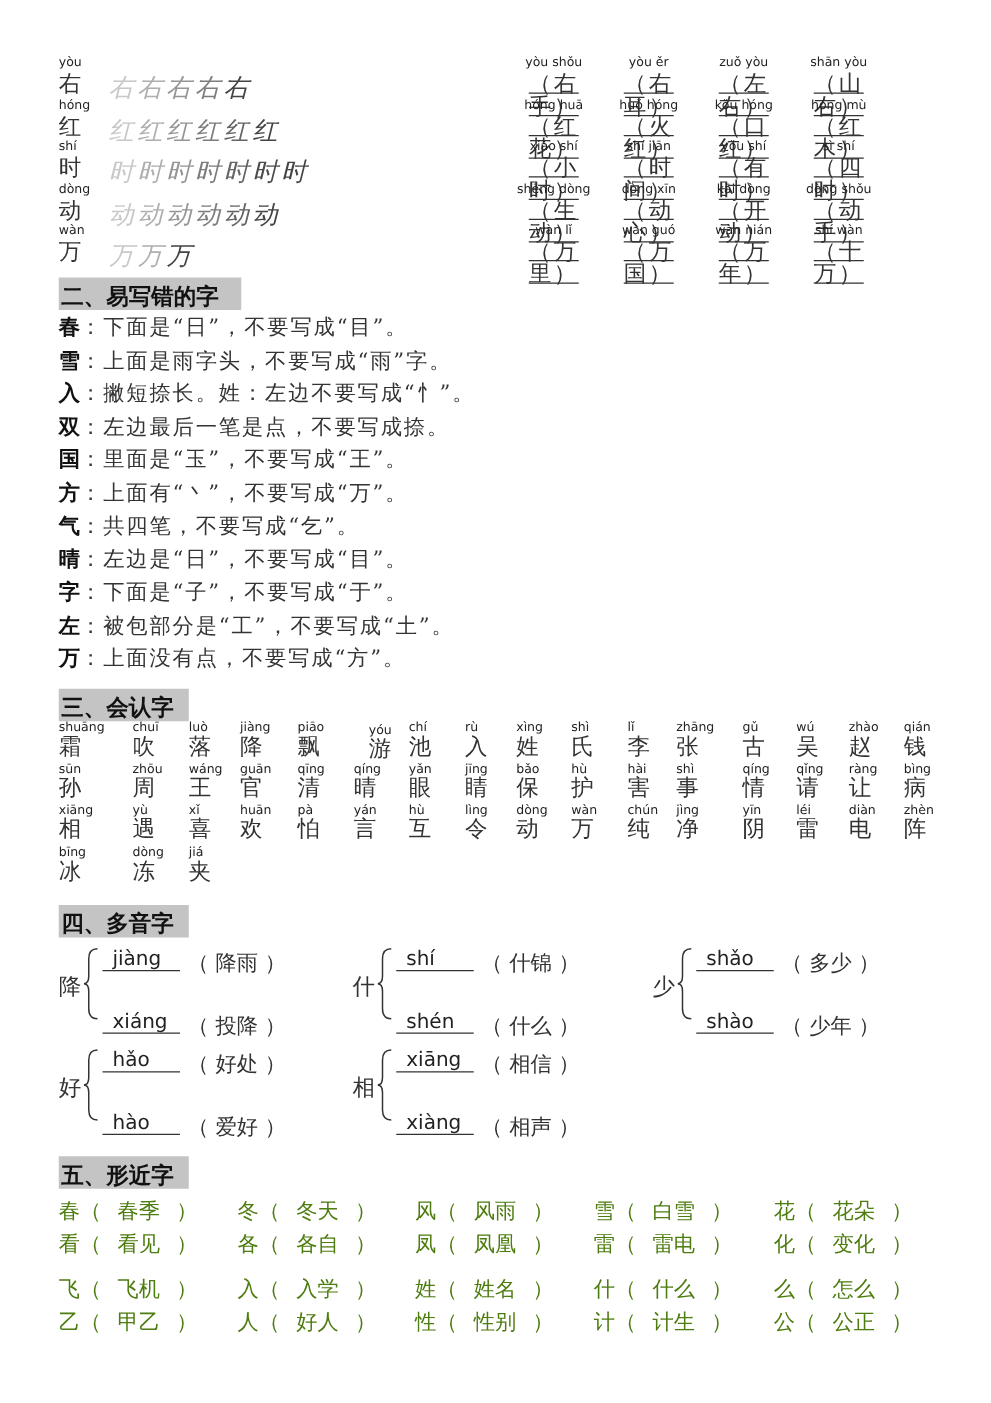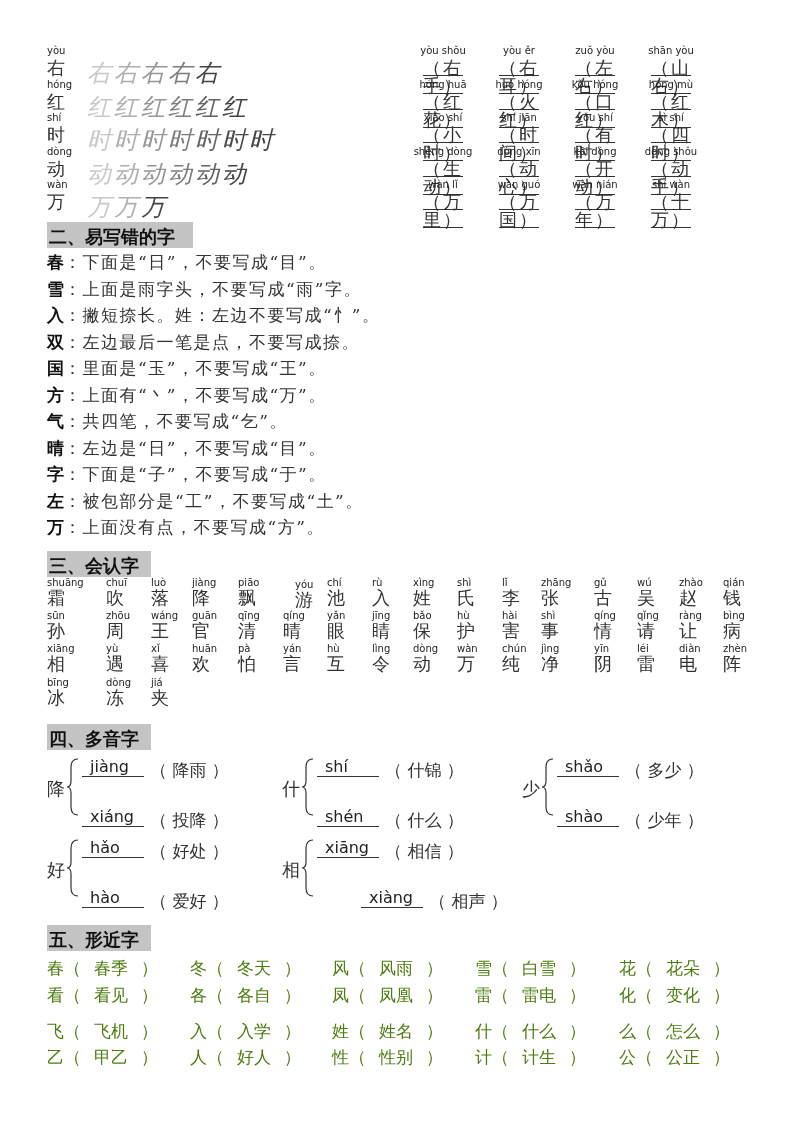--- a/index.html
+++ b/index.html
@@ -5,21 +5,21 @@
   * { margin: 0; padding: 0; box-sizing: border-box; }
   html, body { width: 793px; height: 1122px; background: #ffffff; overflow: hidden; }
   body { position: relative; font-family: "DejaVu Serif", "Liberation Serif", serif; color: #333; }
   .py { font-family: "DejaVu Sans", "Liberation Sans", sans-serif; font-size: 10px; color: #222; line-height: 1; white-space: nowrap; }
   .hz { font-size: 18px; line-height: 1; color: #333; }
 
   
   .stroke-row { position: absolute; left: 47px; height: 33px; width: 360px; }
   .stroke-row .py { position: absolute; left: 0; top: 0; }
   .stroke-row .hz { position: absolute; left: 0; top: 13px; }
-  .stroke-row .strokes { position: absolute; left: 40px; top: 11px; font-size: 24px; font-style: italic; letter-spacing: 1px; color: #555; font-family: "DejaVu Sans", sans-serif; }
+  .stroke-row .strokes { position: absolute; left: 40px; top: 11px; font-size: 20px; font-style: italic; letter-spacing: 1px; color: #555; font-family: "DejaVu Sans", sans-serif; }
   .strokes span { display: inline-block; margin-right: 2px; }
 
   
   .word-row { position: absolute; left: 405px; height: 33px; width: 330px; }
   .word { position: absolute; top: 0; width: 76px; height: 33px; }
   .word .py { position: absolute; left: 0; width: 76px; text-align: center; top: 0; }
   .word .hz { position: absolute; left: 0; top: 13px; width: 76px; text-align: center; font-size: 18px; letter-spacing: 2px; text-decoration: underline; }
 
   
   .sec-header { position: absolute; left: 47px; height: 26px; background: #c4c4c4; padding: 3px 2px 0 2px; font-family: "DejaVu Sans", sans-serif; font-weight: bold; font-size: 18px; color: #111; white-space: nowrap; }
@@ -442,21 +442,21 @@
     </div>
     <div class="poly" style="left: 282px; top: 838px; width: 230px;">
       <span class="head">相</span>
       <span class="brace"><svg width="12" height="60" viewBox="0 0 12 60">
           <path d="M11 2 Q4 2 4 10 L4 24 Q4 30 0 30 Q4 30 4 36 L4 50 Q4 58 11 58" fill="none" stroke="#333" stroke-width="1.2"></path>
         </svg></span>
       <div class="reading" style="top: 2px;">
         <span class="pinyin">xiāng</span>
         <span class="ex">（ 相信 ）</span>
       </div>
-      <div class="reading" style="top: 52px; margin-left: 44px;">
+      <div class="reading" style="top: 52px;">
         <span class="pinyin">xiàng</span>
         <span class="ex">（ 相声 ）</span>
       </div>
     </div>
     <div class="sim-row" style="top: 957px;">
       <div class="sim" style="left: 0px;"><span>春</span><span>（</span><span class="w">春季</span><span>）</span></div>
       <div class="sim" style="left: 143px;"><span>冬</span><span>（</span><span class="w">冬天</span><span>）</span></div>
       <div class="sim" style="left: 285px;"><span>风</span><span>（</span><span class="w">风雨</span><span>）</span></div>
       <div class="sim" style="left: 428px;"><span>雪</span><span>（</span><span class="w">白雪</span><span>）</span></div>
       <div class="sim" style="left: 572px;"><span>花</span><span>（</span><span class="w">花朵</span><span>）</span></div>

